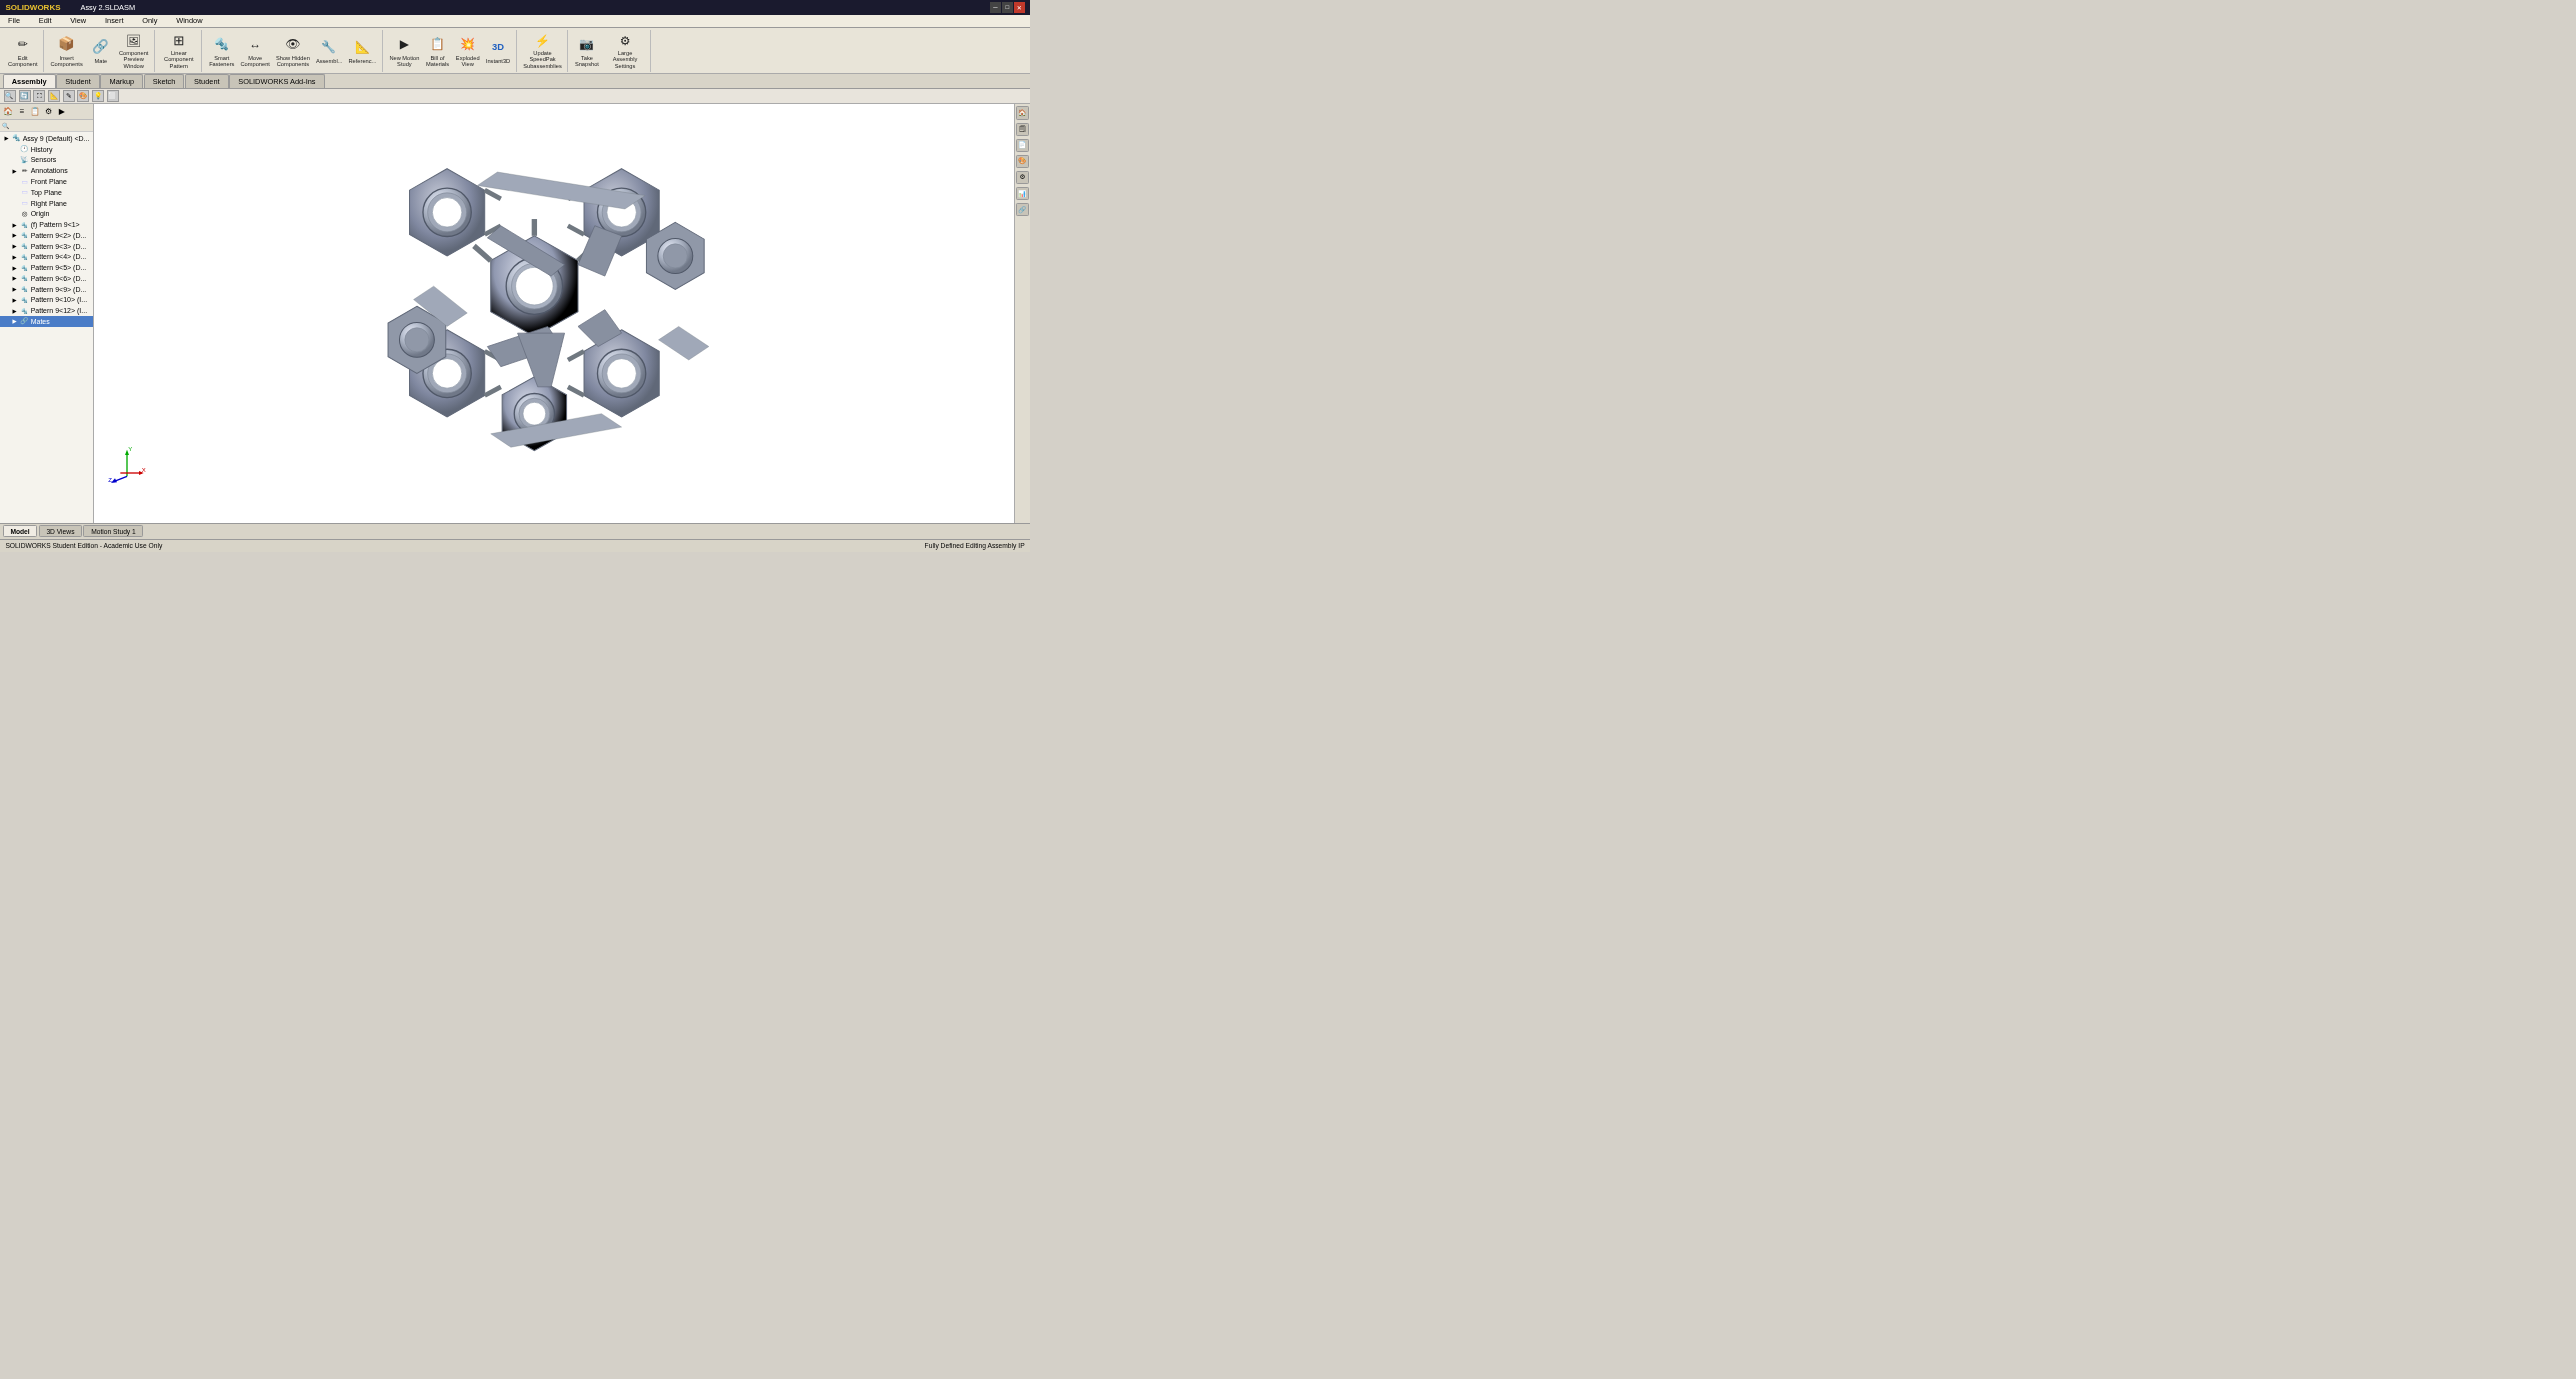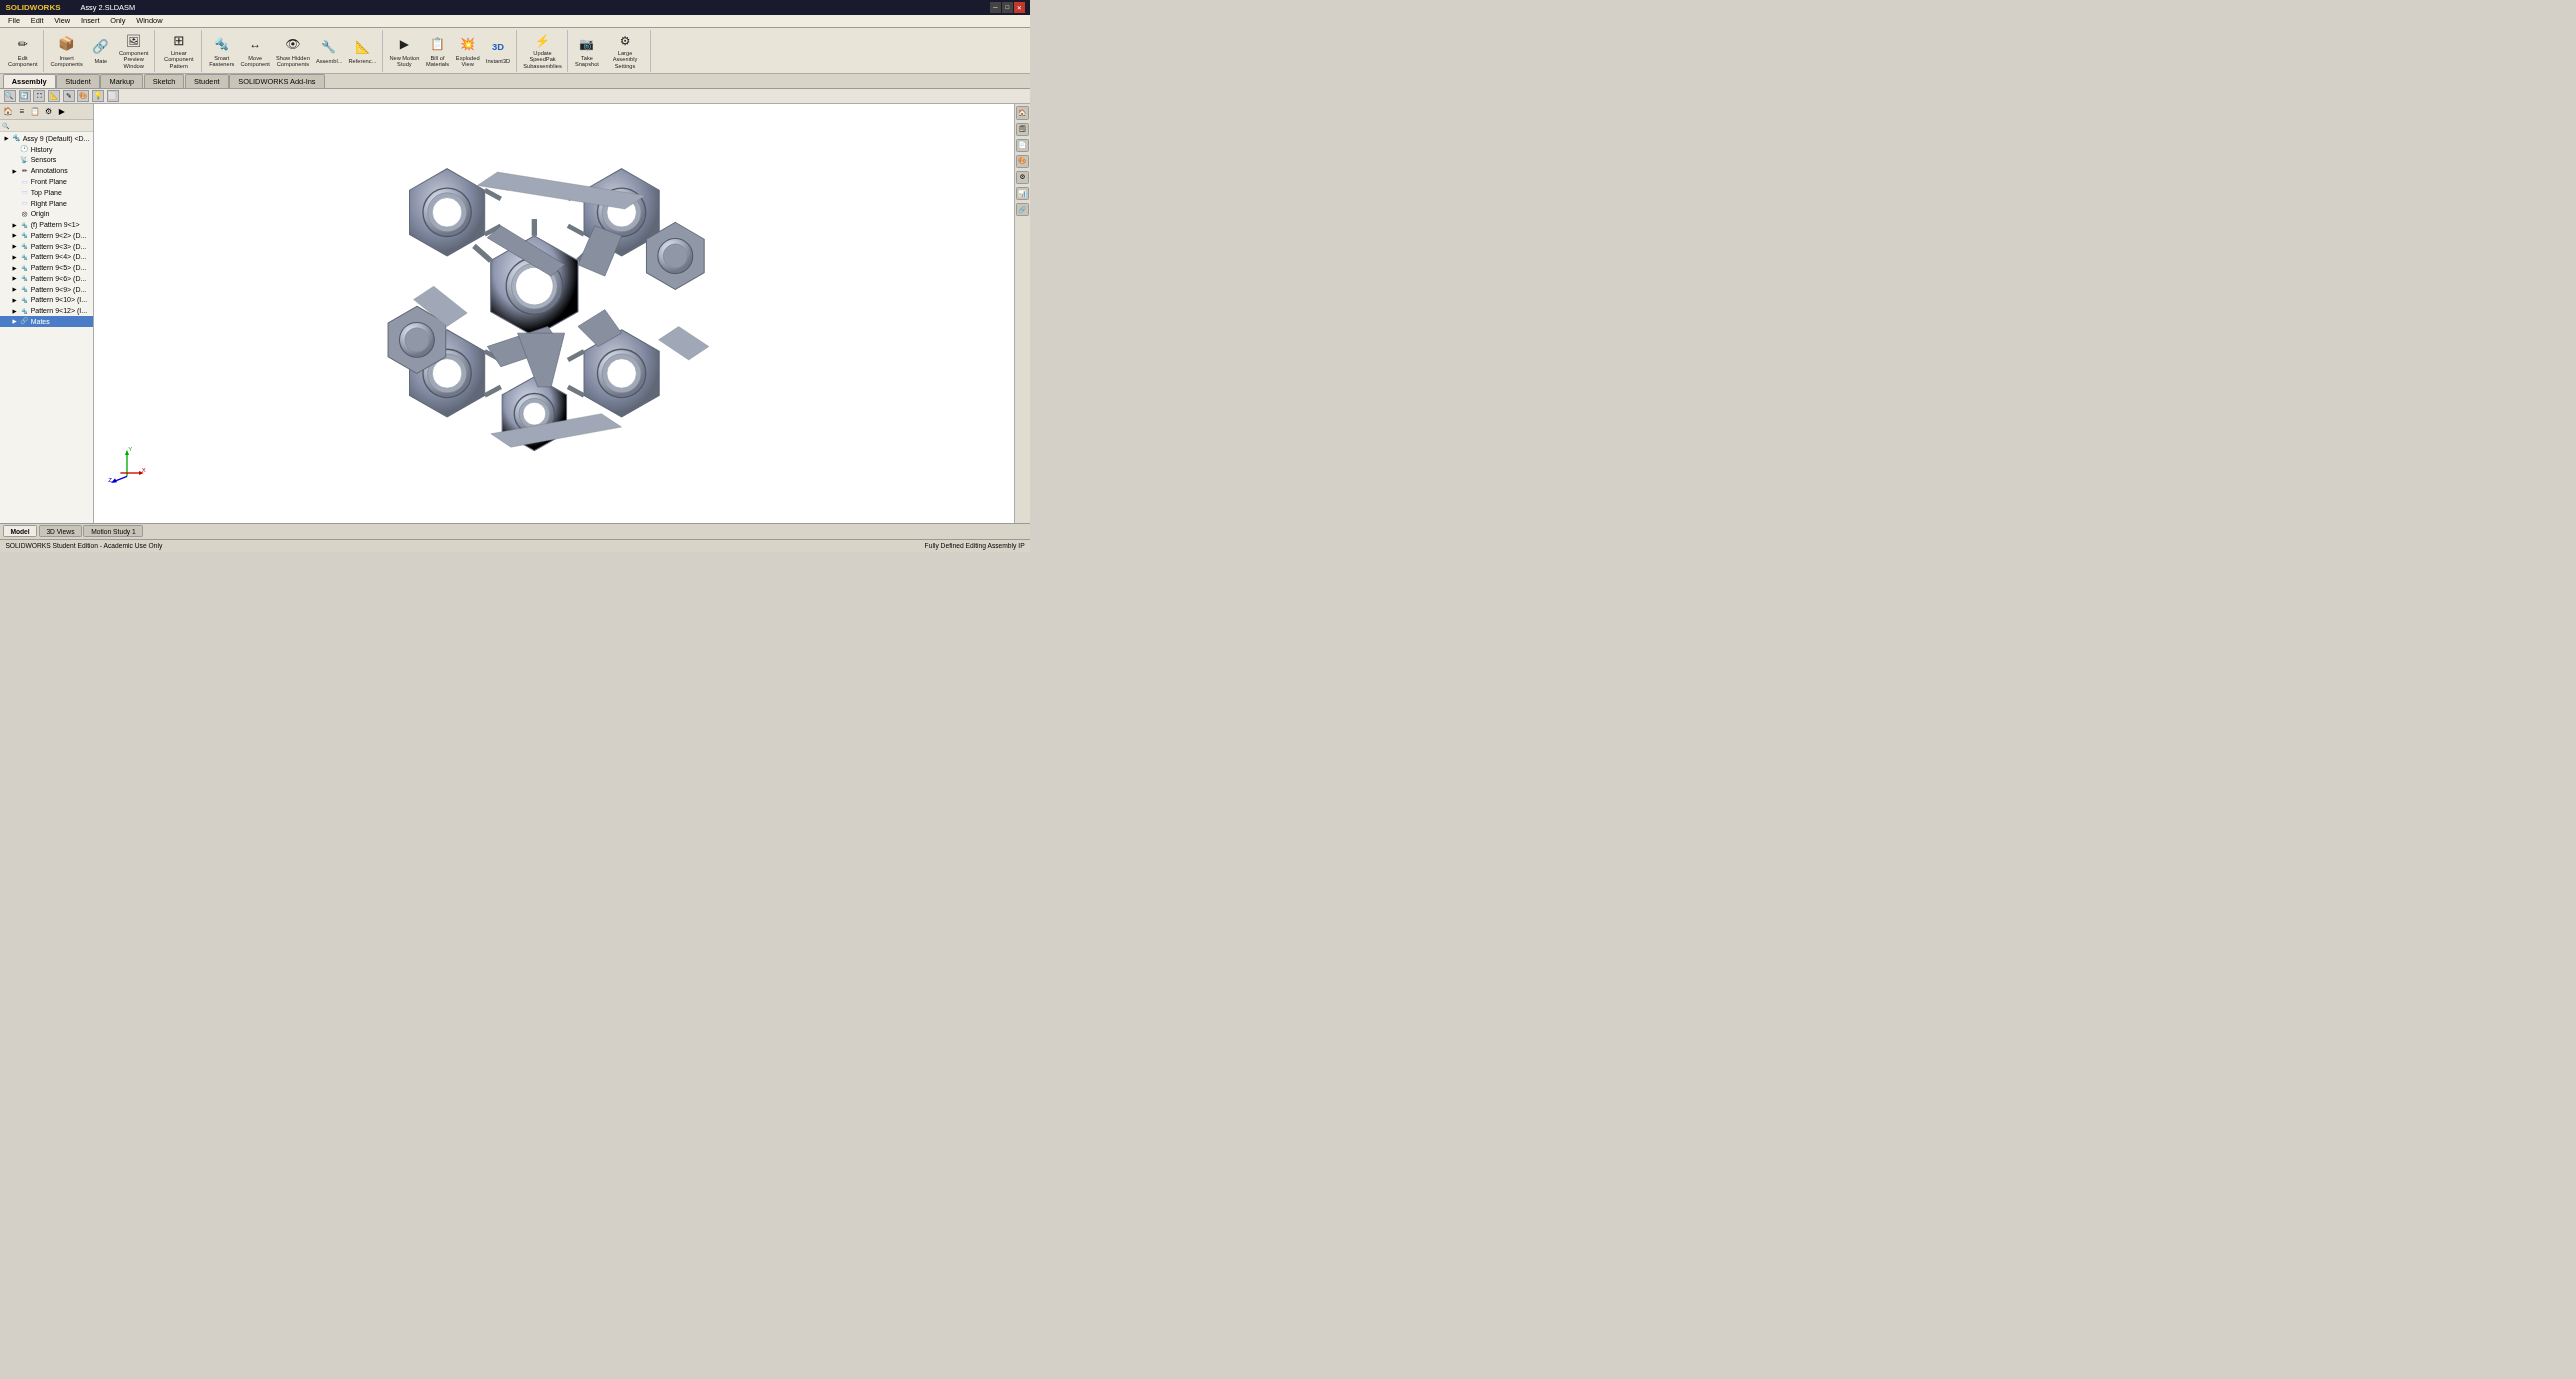--- a/index.html
+++ b/index.html
@@ -46,20 +46,21 @@
     }
 
     
     #menu-bar {
       height: 13.4px;
       background: #f0ece0;
       display: flex;
       align-items: center;
       padding: 0 2.7px;
       border-bottom: 0.7px solid #999;
+      gap: 8px;
     }
     .menu-item {
       padding: 1.3px 5.4px;
       font-size: 7.4px;
       cursor: pointer;
       color: #000;
     }
 
     
     #toolbar {

